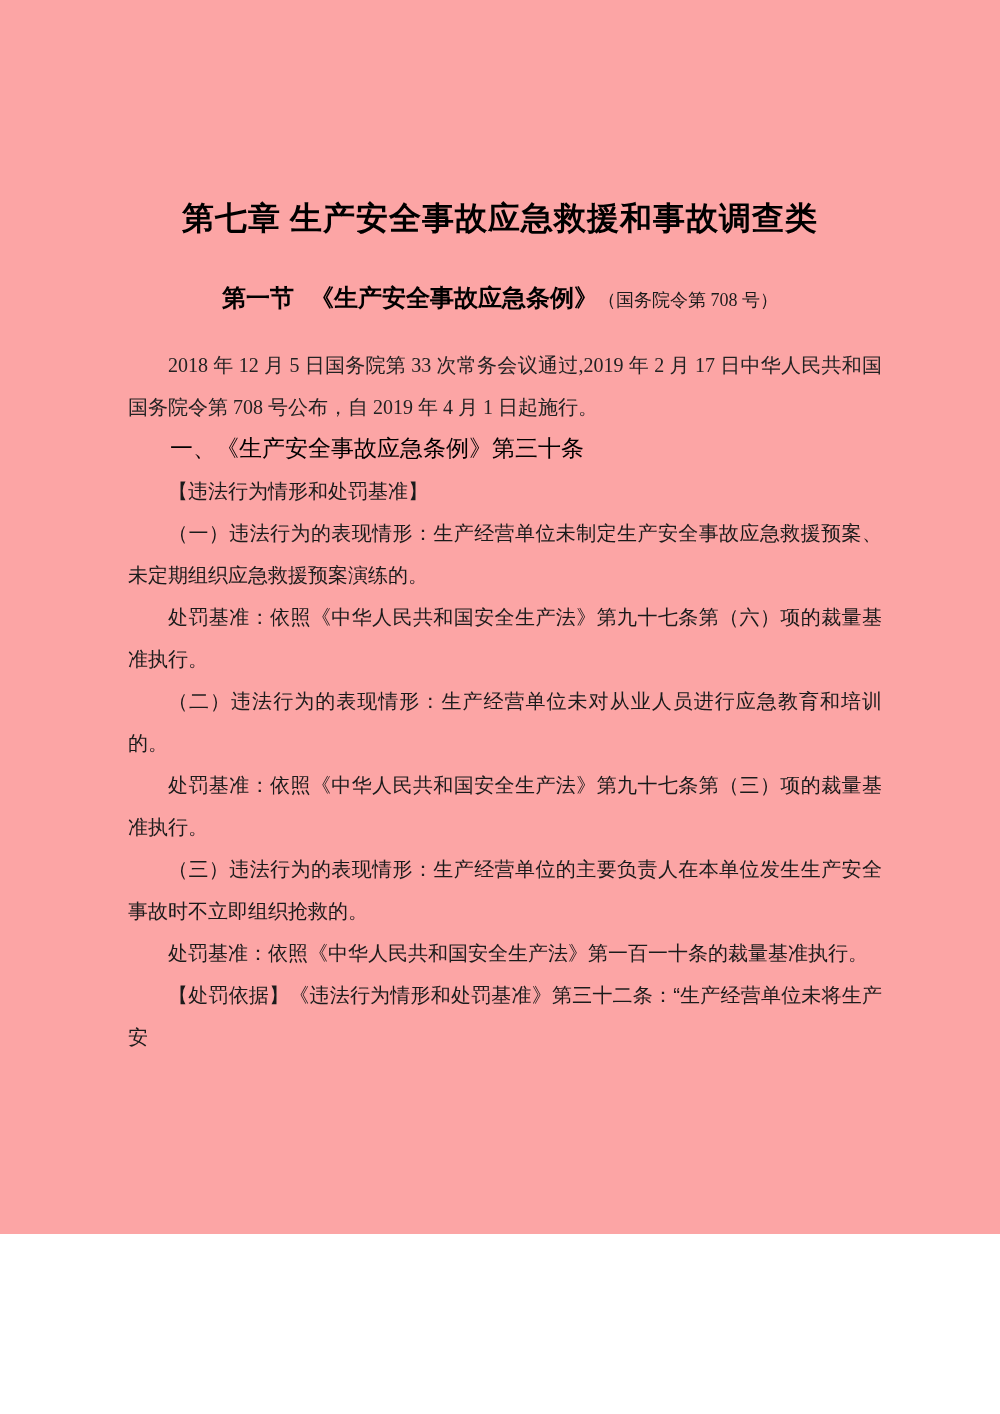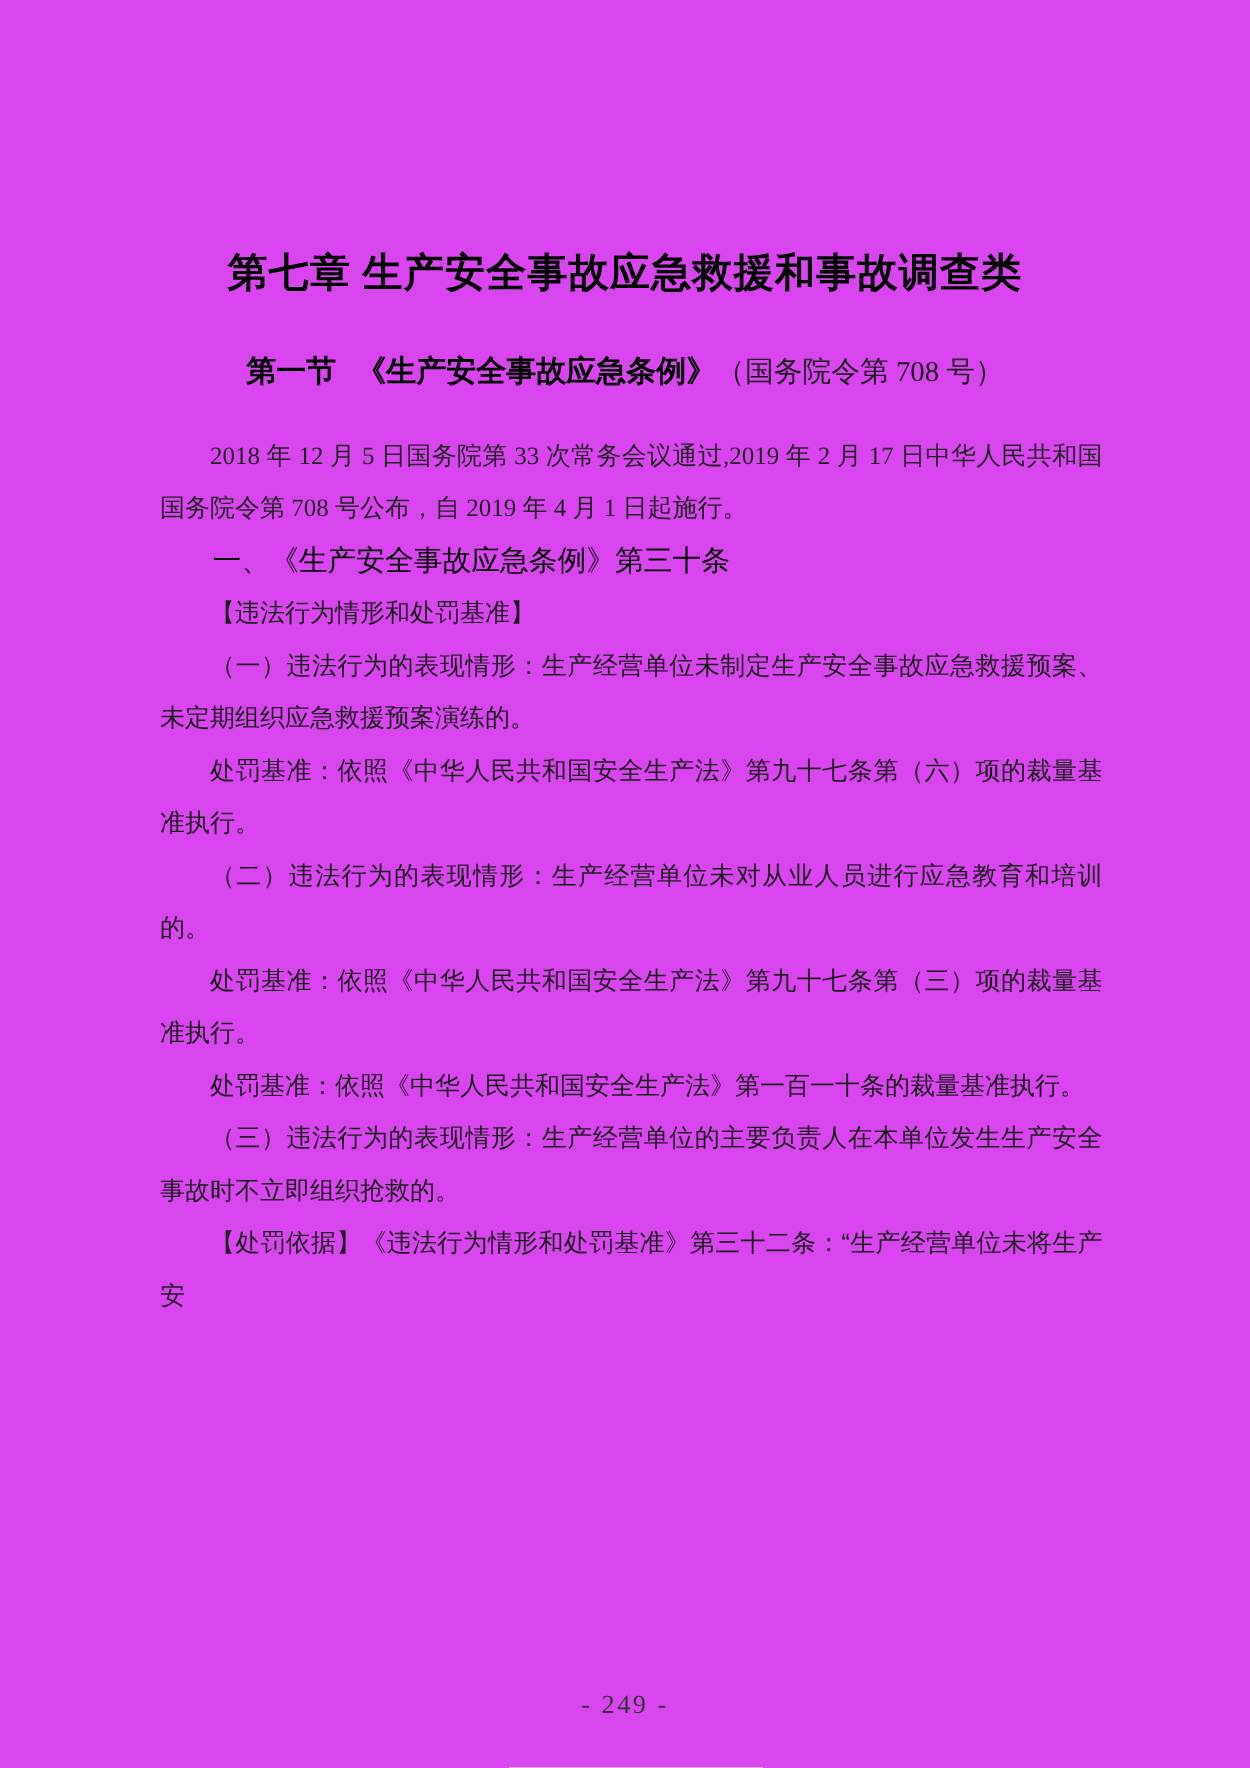--- a/index.html
+++ b/index.html
@@ -7,22 +7,22 @@
     padding: 0;
     background: #ffffff;
   }
   body {
     font-family: "Liberation Sans", sans-serif;
     color: #1b1b1b;
   }
   .page {
     position: relative;
     width: 1000px;
-    height: 1414px;
-    background: #d946ef;
+    height: 1234px;
+    background: #fca5a5;
     overflow: hidden;
   }
   .chapter-title {
     position: absolute;
     top: 196px;
     left: 0;
     width: 1000px;
     margin: 0;
     text-align: center;
     font-family: "Liberation Serif", serif;
@@ -45,21 +45,21 @@
     line-height: 34px;
     white-space: nowrap;
   }
   .section-heading .section-label {
     margin-right: 16px;
     margin-top: 21px;
   }
   .section-heading .decree {
     font-family: "Liberation Serif", serif;
     font-weight: 400;
-    font-size: 23px;
+    font-size: 18px;
     color: #1b1b1b;
   }
   .doc-body {
     position: absolute;
     top: 344px;
     left: 128px;
     width: 754px;
     font-size: 20px;
     line-height: 42px;
     text-align: justify;
@@ -115,23 +115,23 @@
     <p>【违法行为情形和处罚基准】</p>
 
     <p>（一）违法行为的表现情形：生产经营单位未制定生产安全事故应急救援预案、未定期组织应急救援预案演练的。</p>
 
     <p>处罚基准：依照《中华人民共和国安全生产法》第九十七条第（六）项的裁量基准执行。</p>
 
     <p>（二）违法行为的表现情形：生产经营单位未对从业人员进行应急教育和培训的。</p>
 
     <p>处罚基准：依照《中华人民共和国安全生产法》第九十七条第（三）项的裁量基准执行。</p>
 
+    <p>（三）违法行为的表现情形：生产经营单位的主要负责人在本单位发生生产安全事故时不立即组织抢救的。</p>
+
     <p>处罚基准：依照《中华人民共和国安全生产法》第一百一十条的裁量基准执行。</p>
-
-    <p>（三）违法行为的表现情形：生产经营单位的主要负责人在本单位发生生产安全事故时不立即组织抢救的。</p>
 
 
     <p>【处罚依据】《违法行为情形和处罚基准》第三十二条：“生产经营单位未将生产安</p>
   </div>
 
   <div class="footer-page-number">- 249 -</div>
 
 </div>
 
 </body></html>

